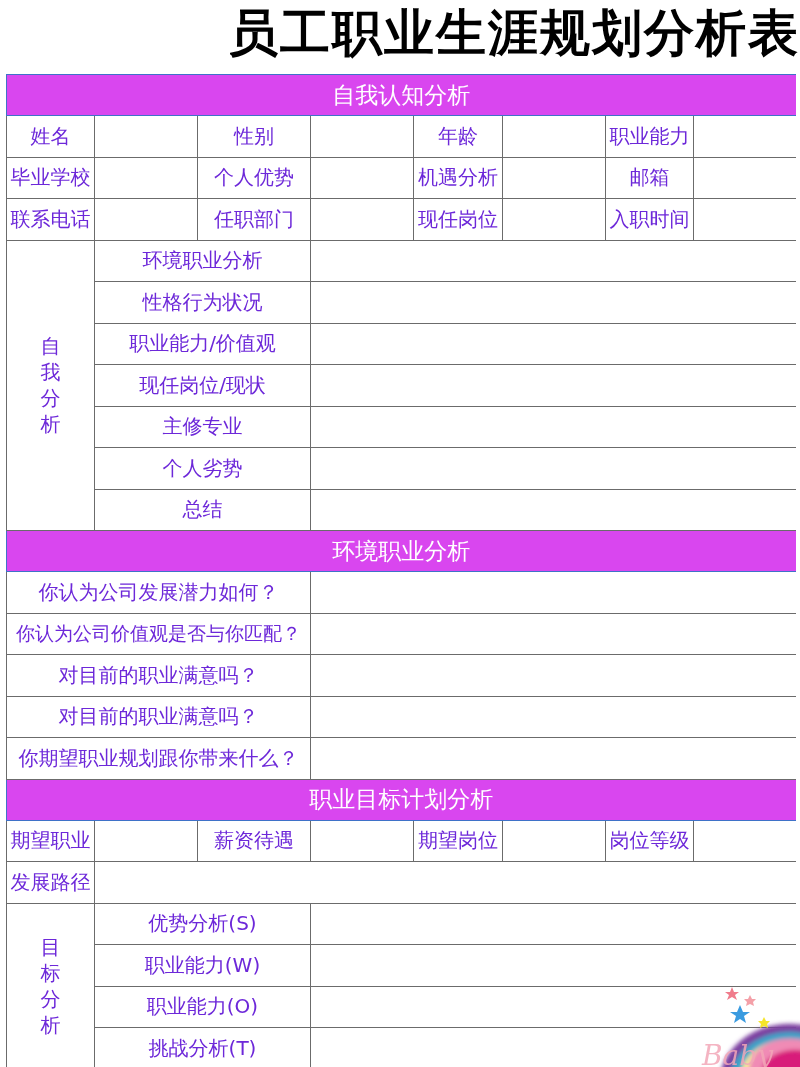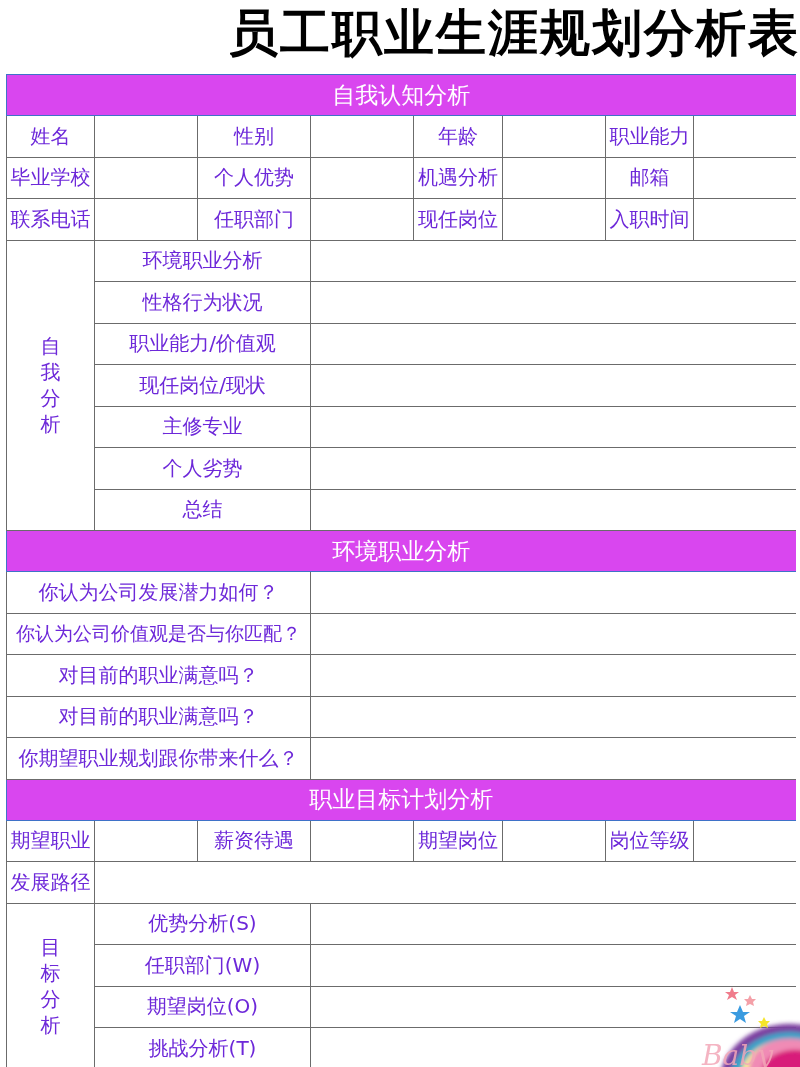--- a/index.html
+++ b/index.html
@@ -155,25 +155,25 @@
     <td class="lbl vert" rowspan="4">
       <span>目</span>
       <span>标</span>
       <span>分</span>
       <span>析</span>
     </td>
     <td class="lbl" colspan="2">优势分析(S)</td>
     <td class="val" colspan="5"></td>
   </tr>
   <tr>
-    <td class="lbl" colspan="2">任职部门(W)</td>
+    <td class="lbl" colspan="2">职业能力(W)</td>
     <td class="val" colspan="5"></td>
   </tr>
   <tr>
-    <td class="lbl" colspan="2">期望岗位(O)</td>
+    <td class="lbl" colspan="2">职业能力(O)</td>
     <td class="val" colspan="5"></td>
   </tr>
   <tr>
     <td class="lbl" colspan="2">挑战分析(T)</td>
     <td class="val" colspan="5"></td>
   </tr>
 </tbody>
   </table>
 
 <svg class="sticker" viewBox="0 0 130 90">

